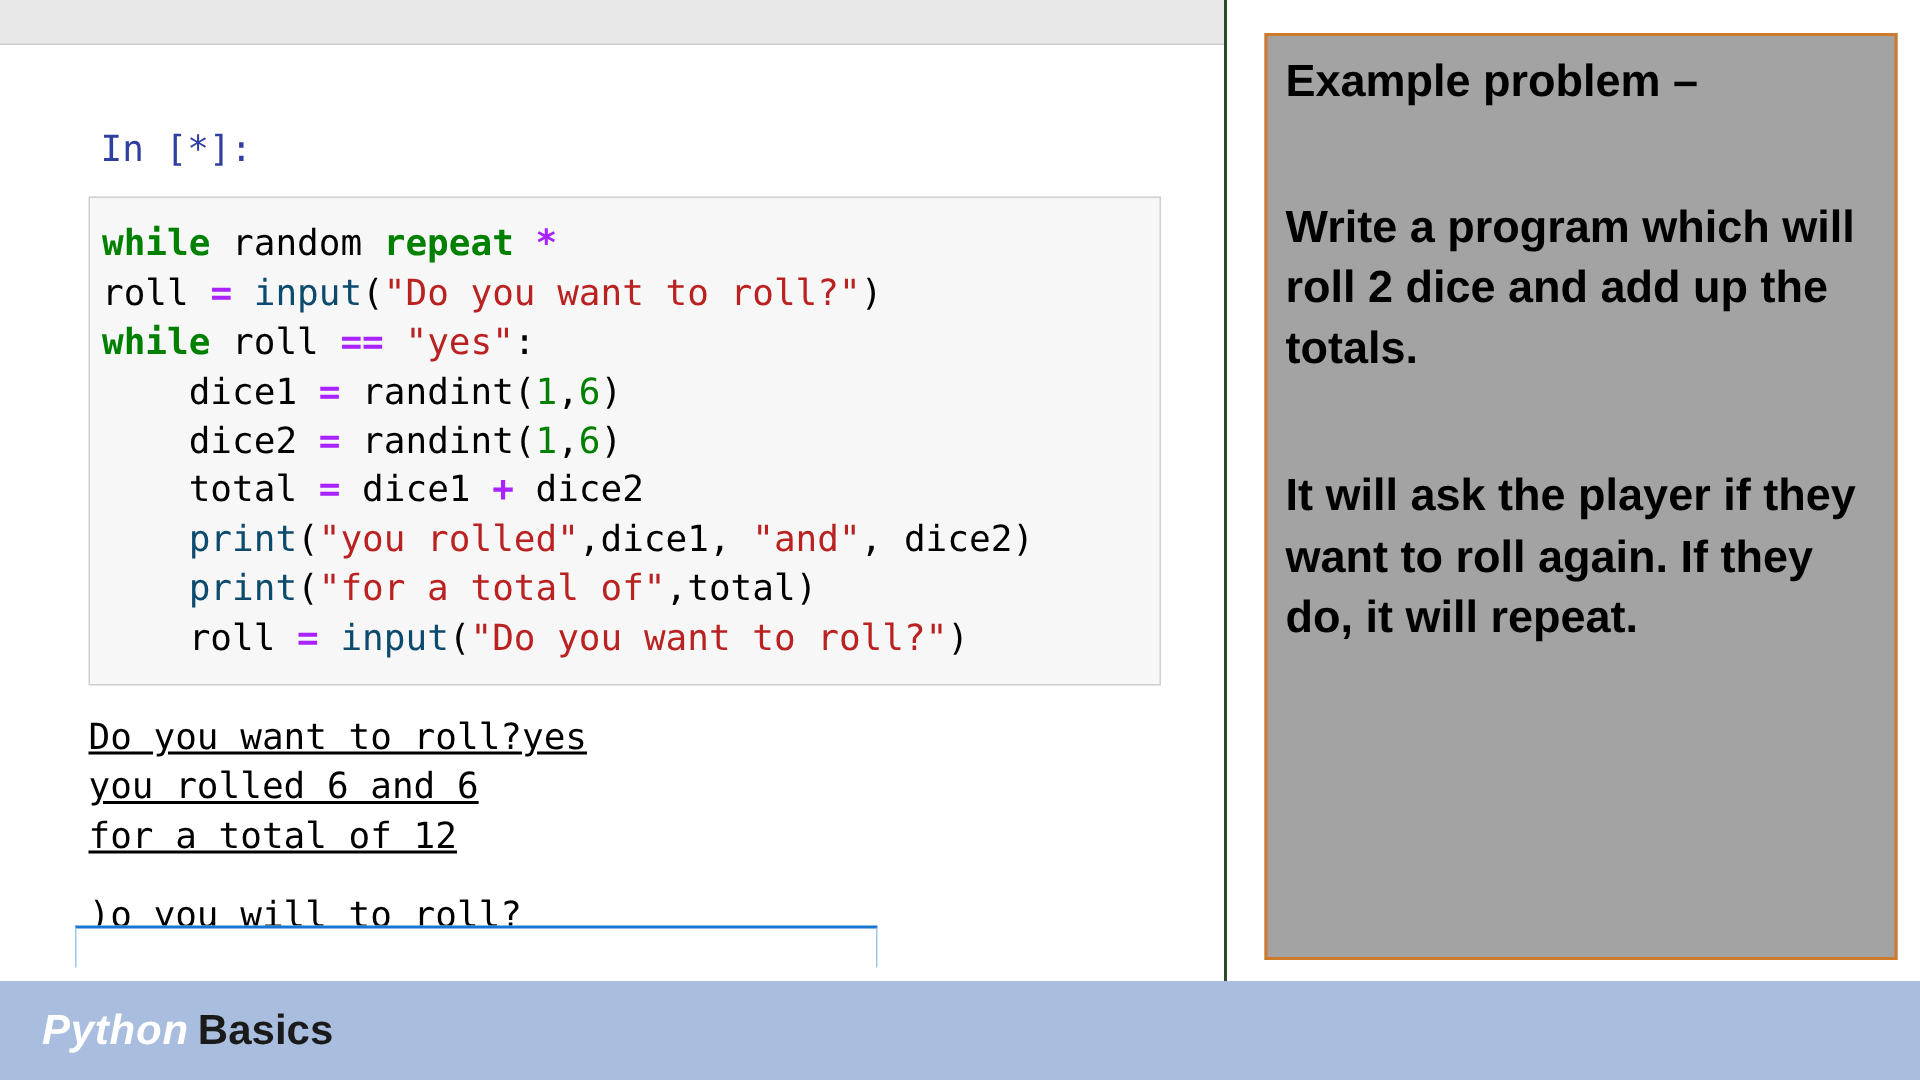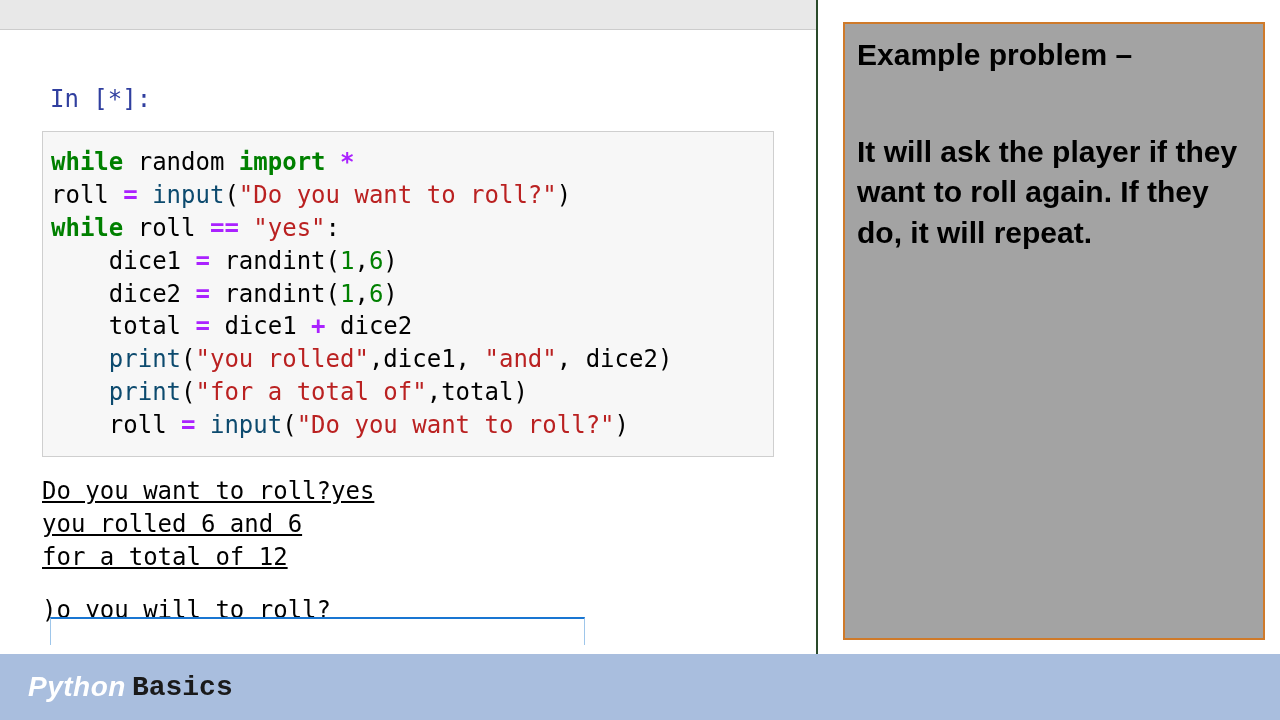--- a/index.html
+++ b/index.html
@@ -21,20 +21,21 @@
     background: #ffffff;
   }
   .toolbar-strip {
     height: 30px;
     width: 100%;
     background: #e8e8e8;
     border-bottom: 1px solid #ccc;
   }
   .cell-area {
     padding: 55px 32px 0 50px;
+    margin-left: 17px;
   }
   .prompt {
     font-family: Menlo, Consolas, "DejaVu Sans Mono", monospace;
     font-size: 24px;
     color: #303F9F;
     margin-bottom: 18px;
   }
   .prompt .star { color: #303F9F; }
   .code-box {
     border: 1px solid #cfcfcf;
@@ -122,40 +123,40 @@
   }
   .footer .t1 {
     font-family: Verdana, Geneva, sans-serif;
     font-size: 28px;
     color: #ffffff;
     font-style: italic;
     font-weight: bold;
     letter-spacing: 0.5px;
   }
   .footer .t2 {
-    font-family: Liberation Mono, monospace;
+    font-family: Liberation Sans, sans-serif;
     font-size: 28px;
     color: #1a1a1a;
     font-weight: bold;
     margin-left: 6px;
   }
 </style>
 </head>
 <body>
 
 <div class="left-pane">
   <div class="toolbar-strip"></div>
 
   <div class="cell-area">
     <div class="prompt">
       <span>In [</span><span class="star">*</span><span>]:</span>
     </div>
 
     <div class="code-box">
-      <pre class="code" id="code-pre"><span class="kw">while</span> random <span class="kw">import</span> <span class="op">*</span>
+      <pre class="code" id="code-pre"><span class="kw">while</span> random <span class="kw">repeat</span> <span class="op">*</span>
 roll <span class="op">=</span> <span class="bi">input</span>(<span class="str">"Do you want to roll?"</span>)
 <span class="kw">while</span> roll <span class="op">==</span> <span class="str">"yes"</span>:
     dice1 <span class="op">=</span> randint(<span class="num">1</span>,<span class="num">6</span>)
     dice2 <span class="op">=</span> randint(<span class="num">1</span>,<span class="num">6</span>)
     total <span class="op">=</span> dice1 <span class="op">+</span> dice2
     <span class="bi">print</span>(<span class="str">"you rolled"</span>,dice1, <span class="str">"and"</span>, dice2)
     <span class="bi">print</span>(<span class="str">"for a total of"</span>,total)
     roll <span class="op">=</span> <span class="bi">input</span>(<span class="str">"Do you want to roll?"</span>)</pre>
     </div>
 
@@ -164,19 +165,20 @@
 for a total of 12</pre>
 
     <div class="input-prompt-line">)o you will to roll?</div>
   </div>
 
   <input class="stdin-box" type="text" value="" style="">
 </div>
 
 <div class="right-pane">
   <div class="problem-heading">Example problem –</div>
+  <div class="problem-p">Write a program which will roll 2 dice and add up the totals.</div>
   <div class="problem-p">It will ask the player if they want to roll again. If they do, it will repeat.</div>
 </div>
 
 <div class="footer">
   <span class="t1">Python</span>
   <span class="t2">Basics</span>
 </div>
 
 </body></html>

